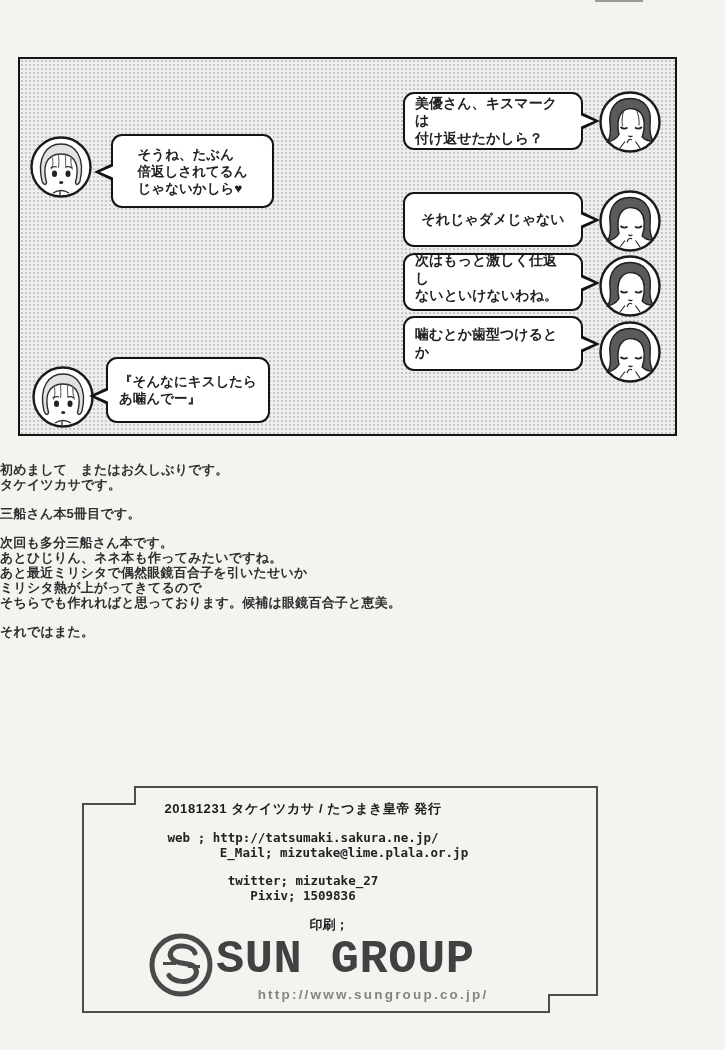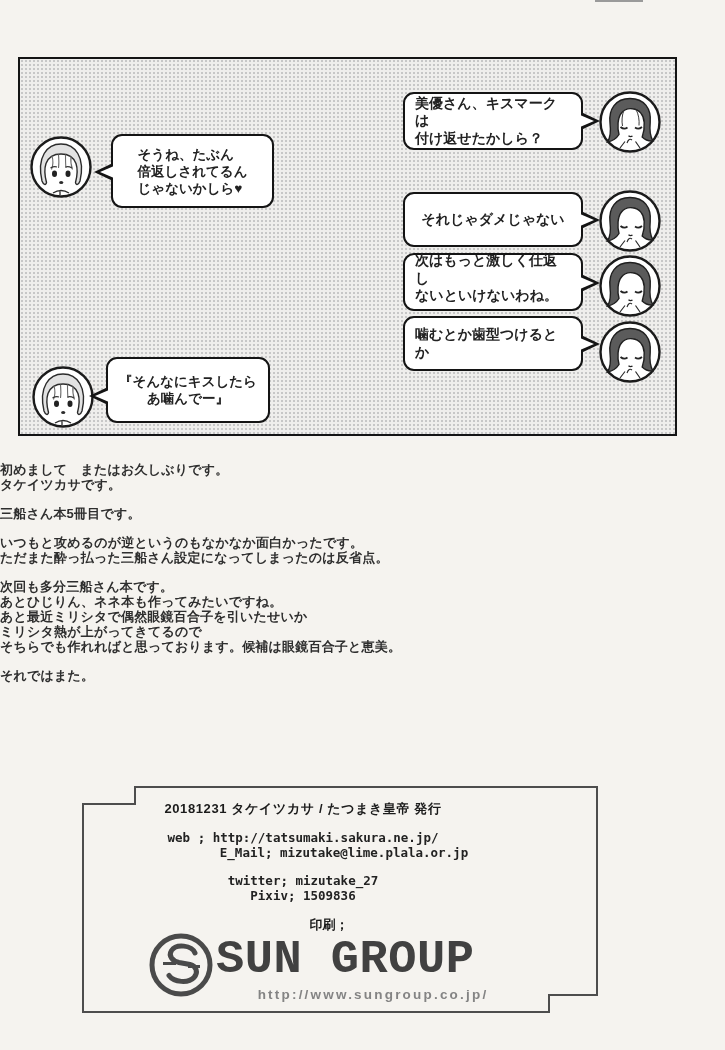--- a/index.html
+++ b/index.html
@@ -20,21 +20,21 @@
     background-size:4px 4px;
   }
   .avatar{position:absolute;width:64px;height:64px;}
   .avatar svg{display:block;width:100%;height:100%;}
   .bubble{
     position:absolute;background:#fff;border:2.4px solid #141414;border-radius:11px;
     box-sizing:border-box;display:flex;align-items:center;justify-content:center;
     font-weight:700;font-size:14px;line-height:1.26;color:#222;
     white-space:pre-line;padding:4px 10px;text-align:left;
   }
-  .bubble.center{text-align:center;}
+  .bubble.center{text-align:left;}
   .tail{position:absolute;width:0;height:0;border-style:solid;}
   .tail.r-outer{border-width:9px 0 9px 19px;border-color:transparent transparent transparent #141414;}
   .tail.r-inner{border-width:6px 0 6px 14px;border-color:transparent transparent transparent #ffffff;}
   .tail.l-outer{border-width:9px 19px 9px 0;border-color:transparent #141414 transparent transparent;}
   .tail.l-inner{border-width:6px 14px 6px 0;border-color:transparent #ffffff transparent transparent;}
 
   
   .afterword{
     position:absolute;left:0;top:462px;width:725px;text-align:left;
     font-size:13px;line-height:15px;font-weight:600;color:#2e2e2e;
@@ -184,22 +184,20 @@
     <span class="tail l-inner" style="left:-13px;top:31px;"></span>
     <span>『そんなにキスしたら
 あ噛んでー』</span>
   </div>
 </div>
 
 <div class="afterword">
   <p>初めまして　またはお久しぶりです。
 タケイツカサです。</p>
   <p>三船さん本5冊目です。</p>
-  <p>いつもと攻めるのが逆というのもなかなか面白かったです。
-ただまた酔っ払った三船さん設定になってしまったのは反省点。</p>
   <p>次回も多分三船さん本です。
 あとひじりん、ネネ本も作ってみたいですね。
 あと最近ミリシタで偶然眼鏡百合子を引いたせいか
 ミリシタ熱が上がってきてるので
 そちらでも作れればと思っております。候補は眼鏡百合子と恵美。</p>
   <p class="last">それではまた。</p>
 </div>
 
 <svg class="colophon-border" viewBox="0 0 545 240">
   <polygon points="65,7 527,7 527,215 479,215 479,232 13,232 13,24 65,24" fill="none" stroke="#4d4d4d" stroke-width="2"></polygon>

